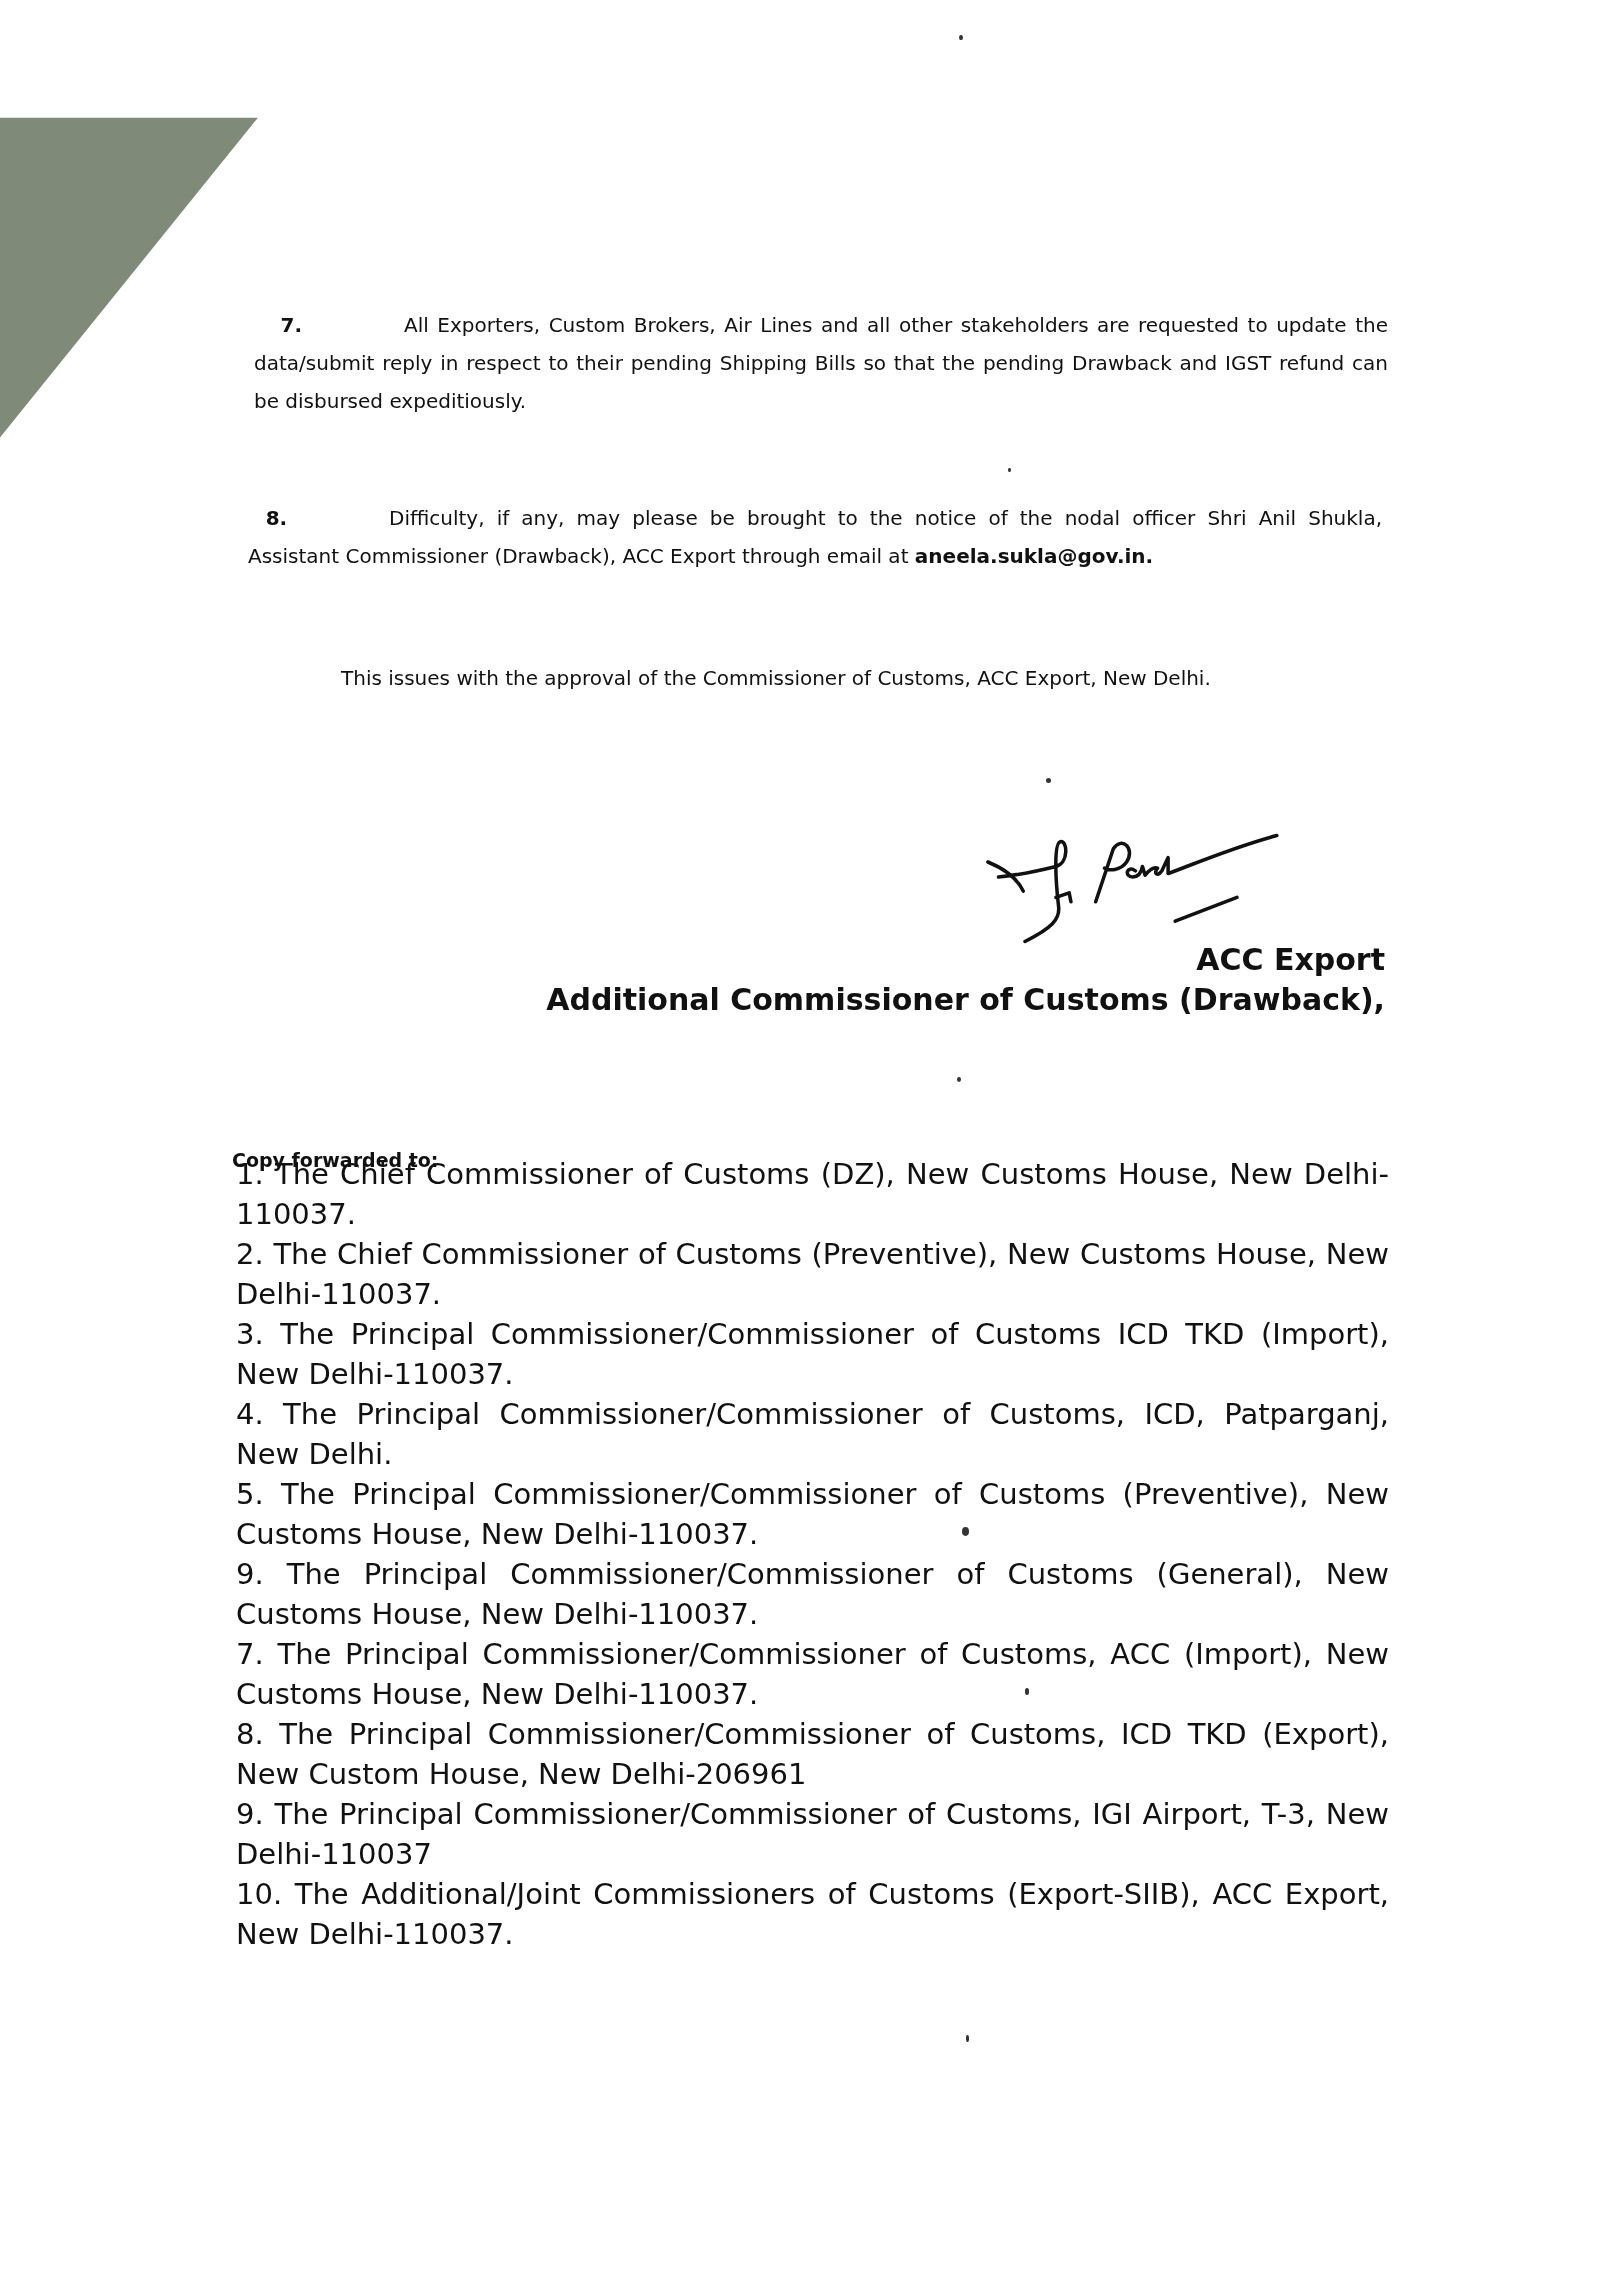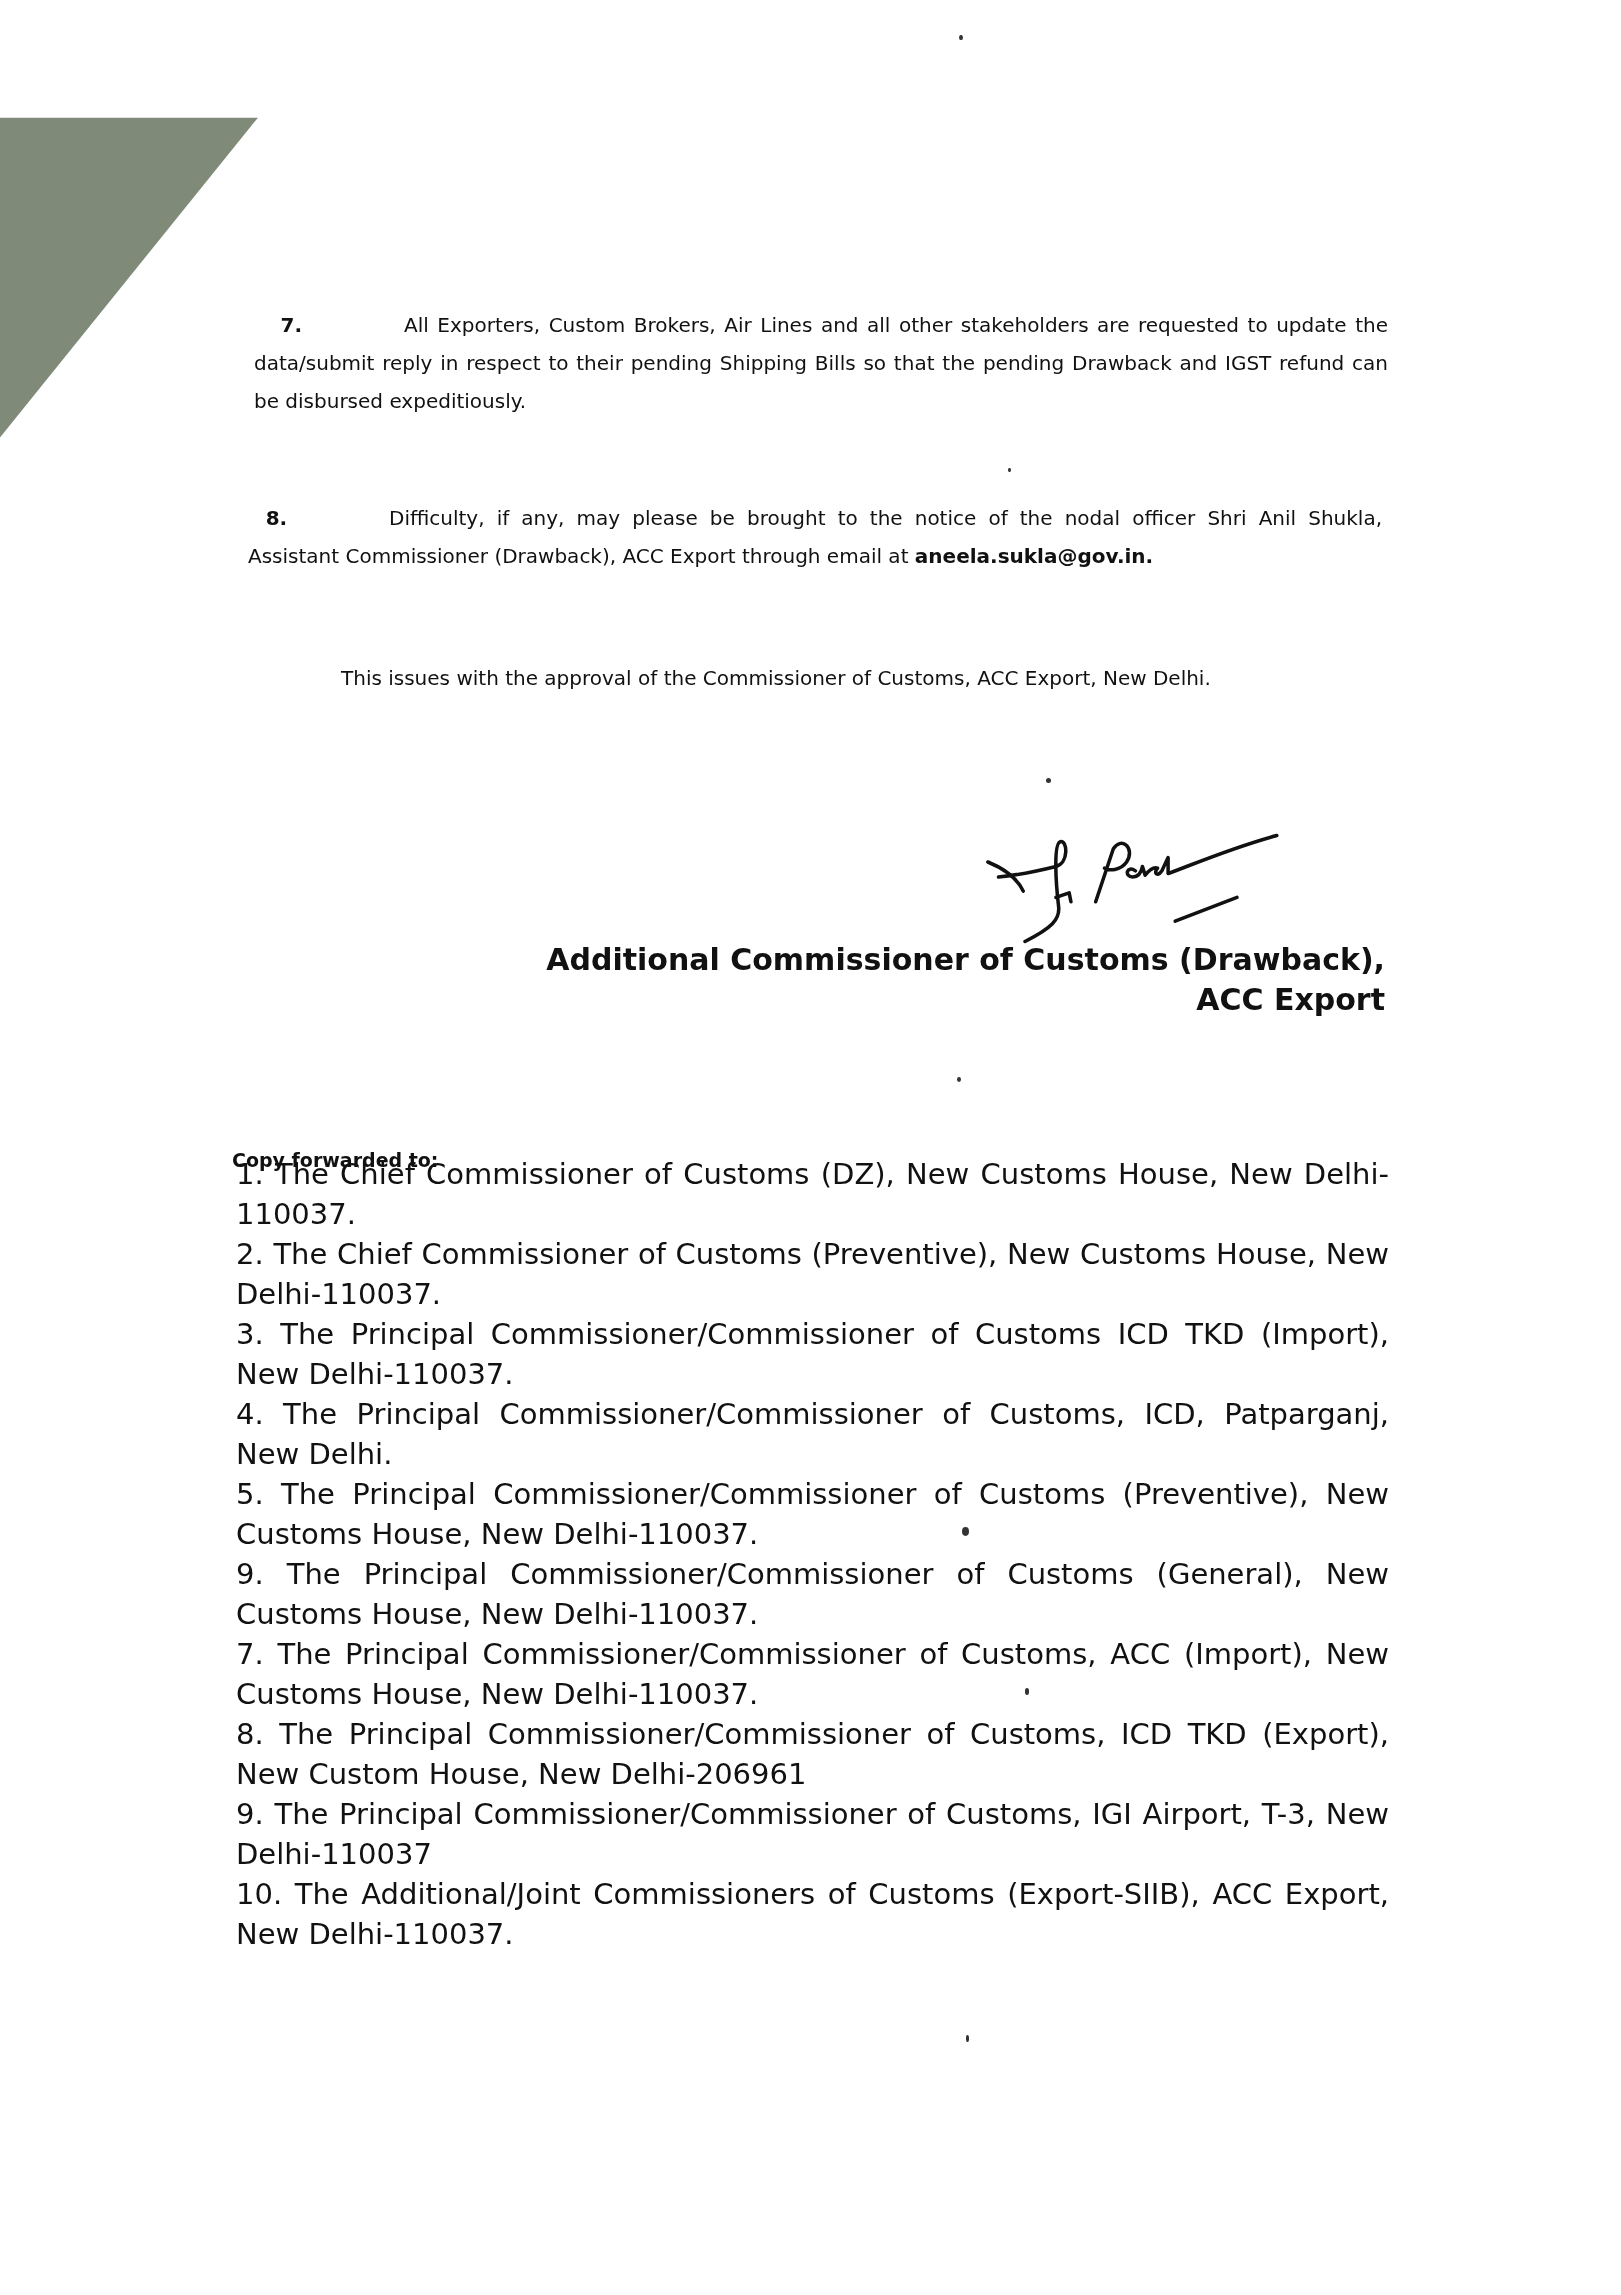--- a/index.html
+++ b/index.html
@@ -74,22 +74,22 @@
       <path d="M18,45 C30,50 50,60 58,78"></path>
       <path d="M30,62 C50,60 75,55 95,50 C110,46 108,20 100,22 C92,24 95,70 98,95 C100,110 90,120 60,135"></path>
       <path d="M95,85 L110,80 L112,90"></path>
       <path d="M140,90 L160,30 C170,15 185,30 175,45 C168,55 155,55 150,52"></path>
       <path d="M185,55 C175,48 172,62 182,62 C190,62 192,55 193,50 L196,60 C200,55 205,50 210,52 C205,58 210,62 215,55 L222,40 L222,58 C240,52 290,30 345,15"></path>
       <path d="M230,112 L300,85"></path>
     </g>
   </svg>
 
   <div class="desig">
+    <div>ACC Export</div>
     <div>Additional Commissioner of Customs (Drawback),</div>
-    <div>ACC Export</div>
   </div>
 
   <div class="copy-heading">Copy forwarded to:</div>
 
   <ul class="copy-list">
     <li>1. The Chief Commissioner of Customs (DZ), New Customs House, New Delhi-110037.</li>
     <li>2. The Chief Commissioner of Customs (Preventive), New Customs House, New Delhi-110037.</li>
     <li>3. The Principal Commissioner/Commissioner of Customs ICD TKD (Import), New Delhi-110037.</li>
     <li>4. The Principal Commissioner/Commissioner of Customs, ICD, Patparganj, New Delhi.</li>
     <li>5. The Principal Commissioner/Commissioner of Customs (Preventive), New Customs House, New Delhi-110037.</li>

